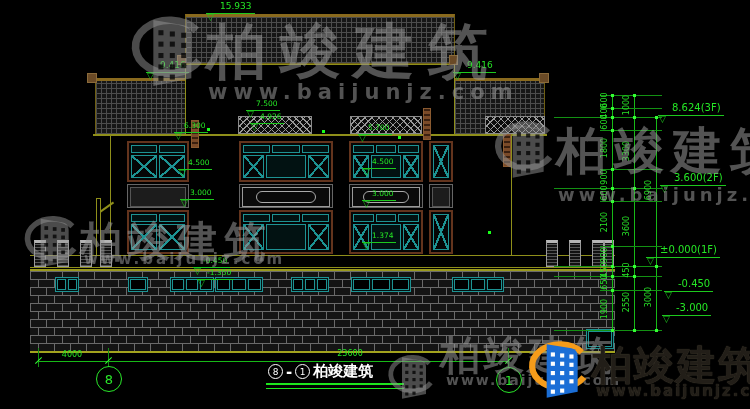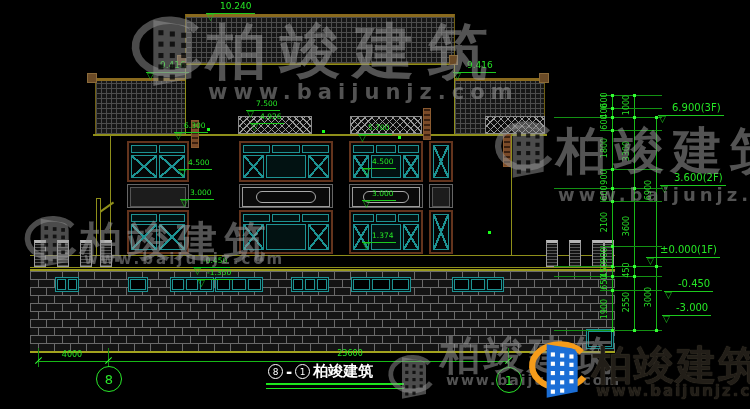--- a/index.html
+++ b/index.html
@@ -292,21 +292,21 @@
     </div>
   <div class="abs bwin" style="left:452px;top:277px;width:52px;height:15px;">
       <div class="bcell"></div>
       <div class="bcell"></div>
       <div class="bcell"></div>
     </div>
   <div class="abs bwin" style="left:586px;top:329px;width:28px;height:20px;">
       <div class="bcell"></div>
     </div>
 
-  <div class="em" style="left:206px;top:2px;"><span>10.240</span></div>
+  <div class="em" style="left:206px;top:2px;"><span>15.933</span></div>
   <div class="em" style="left:146px;top:61px;"><span>9.416</span></div>
   <div class="em" style="left:453px;top:61px;"><span>9.416</span></div>
   <div class="em s" style="left:246px;top:100px;"><span>7.500</span></div>
   <div class="em s" style="left:250px;top:113px;"><span>4.926</span></div>
   <div class="em s" style="left:174px;top:122px;"><span>6.300</span></div>
   <div class="em s" style="left:358px;top:124px;"><span>5.700</span></div>
   <div class="em s" style="left:178px;top:159px;"><span>4.500</span></div>
   <div class="em s" style="left:362px;top:158px;"><span>4.500</span></div>
   <div class="em s" style="left:180px;top:189px;"><span>3.000</span></div>
   <div class="em s" style="left:362px;top:190px;"><span>3.000</span></div>
@@ -372,21 +372,21 @@
 
   <div class="vlab" style="left:610px;top:101px;">1000</div>
   <div class="vlab" style="left:610px;top:147px;">3300</div>
   <div class="vlab" style="left:610px;top:222px;">3600</div>
   <div class="vlab" style="left:610px;top:266px;">450</div>
   <div class="vlab" style="left:610px;top:298px;">2550</div>
 
   <div class="vlab" style="left:632px;top:186px;">6900</div>
   <div class="vlab" style="left:632px;top:293px;">3000</div>
 
-  <div class="em r" style="left:658px;top:103px;"><span>6.900(3F)</span></div>
+  <div class="em r" style="left:658px;top:103px;"><span>8.624(3F)</span></div>
   <div class="em r" style="left:660px;top:173px;"><span>3.600(2F)</span></div>
   <div class="em r" style="left:646px;top:245px;"><span>±0.000(1F)</span></div>
   <div class="em r" style="left:664px;top:279px;"><span>-0.450</span></div>
   <div class="em r" style="left:662px;top:303px;"><span>-3.000</span></div>
 
   <div class="abs gline" style="left:38px;top:361px;width:470px;height:1px;"></div>
   <div class="abs wit" style="left:38px;top:348px;width:1px;height:19px;"></div>
   <div class="abs wit" style="left:108px;top:348px;width:1px;height:19px;"></div>
   <div class="abs wit" style="left:508px;top:348px;width:1px;height:19px;"></div>
   <div class="slash" style="left:34px;top:360px;"></div>

